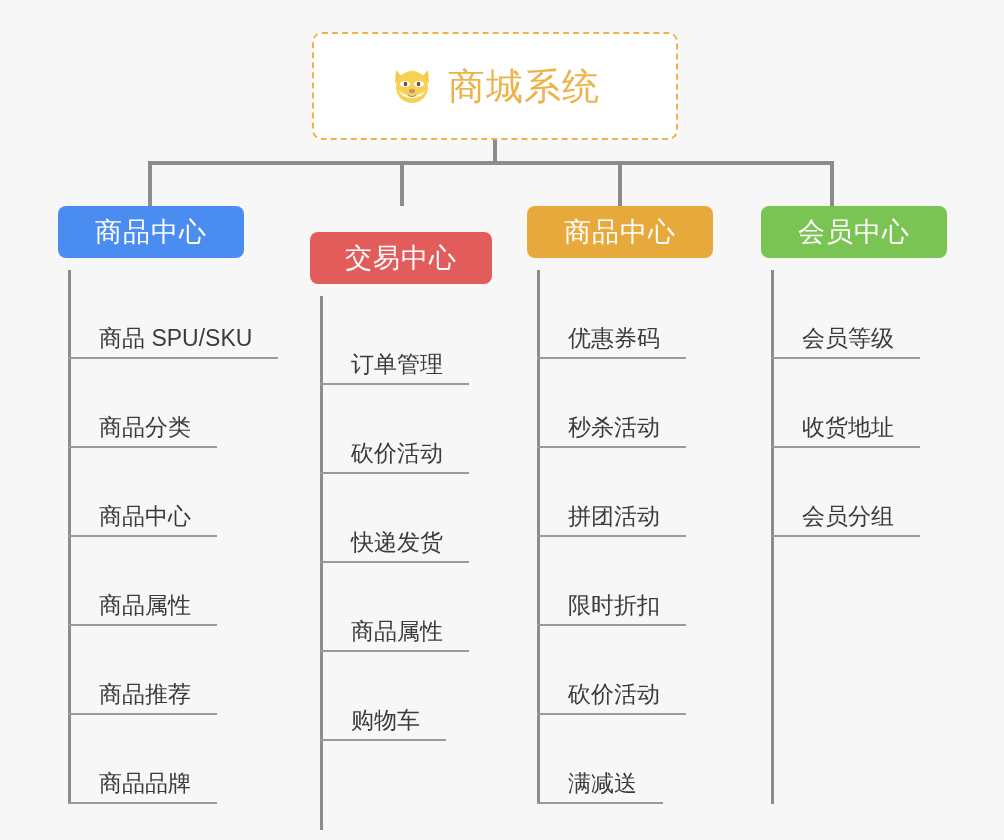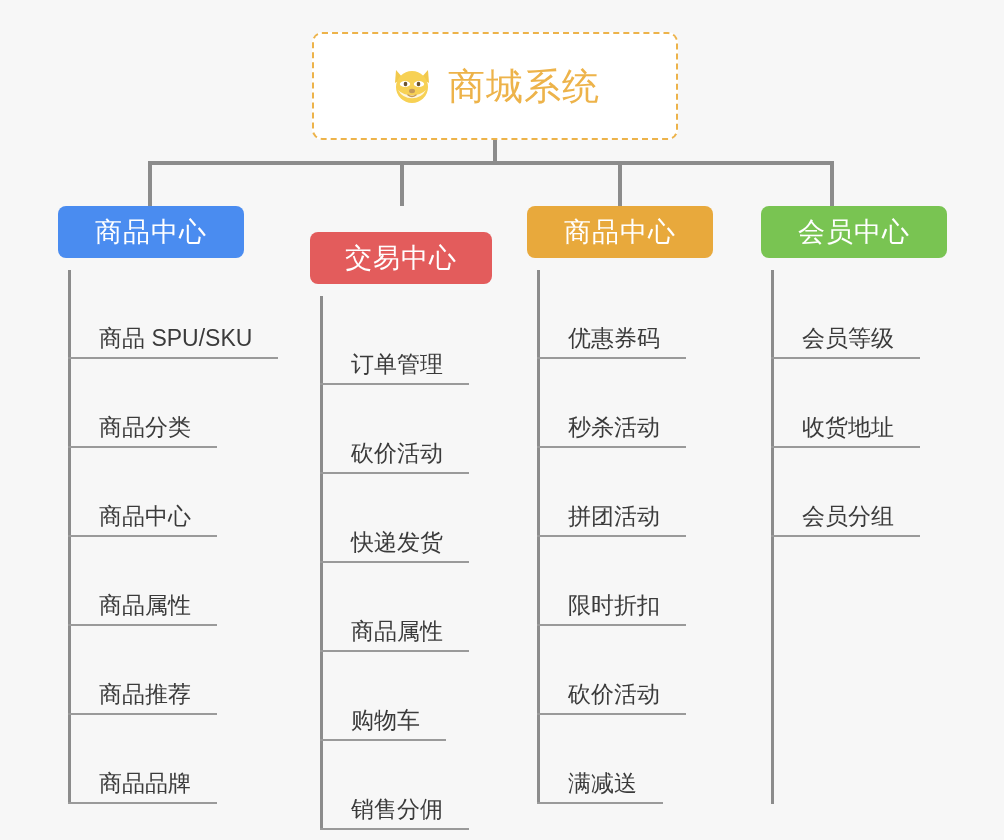--- a/index.html
+++ b/index.html
@@ -190,23 +190,20 @@
         </div>
       <div class="leaf">
           <span class="leaf-label">快递发货</span>
         </div>
       <div class="leaf">
           <span class="leaf-label">商品属性</span>
         </div>
       <div class="leaf">
           <span class="leaf-label">购物车</span>
         </div>
-      <div class="leaf">
-          <span class="leaf-label">销售分佣</span>
-        </div>
     </div>
   </div>
 
   <div class="column" style="left:527px; width:186px;">
     <div class="col-header" style="background: rgb(232, 169, 60);">
       <span>商品中心</span>
     </div>
     <div class="spine" style="height: 534px;"></div>
     <div class="leaf-list">
       <div class="leaf">

